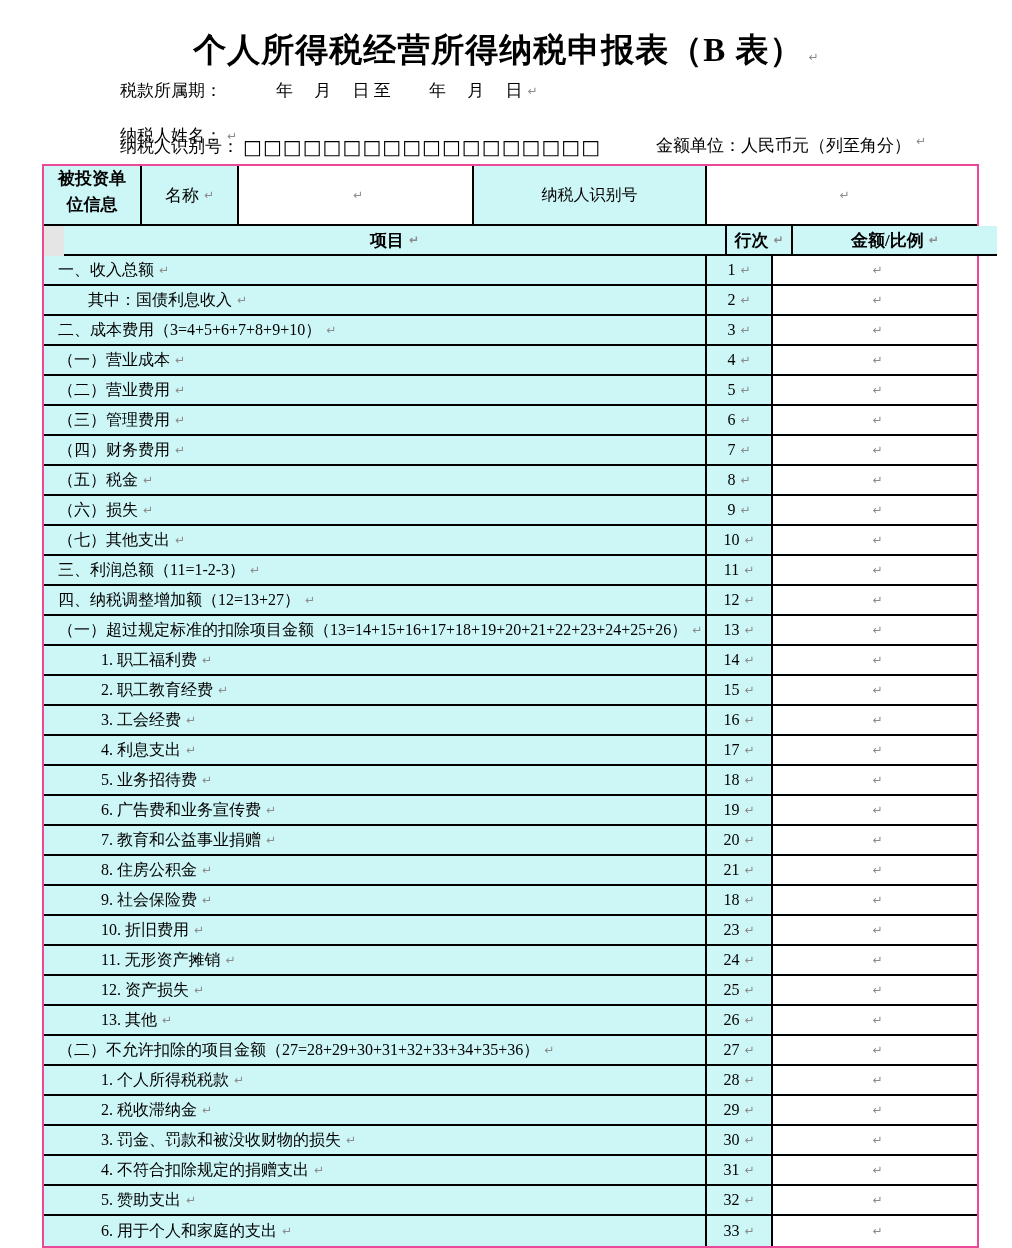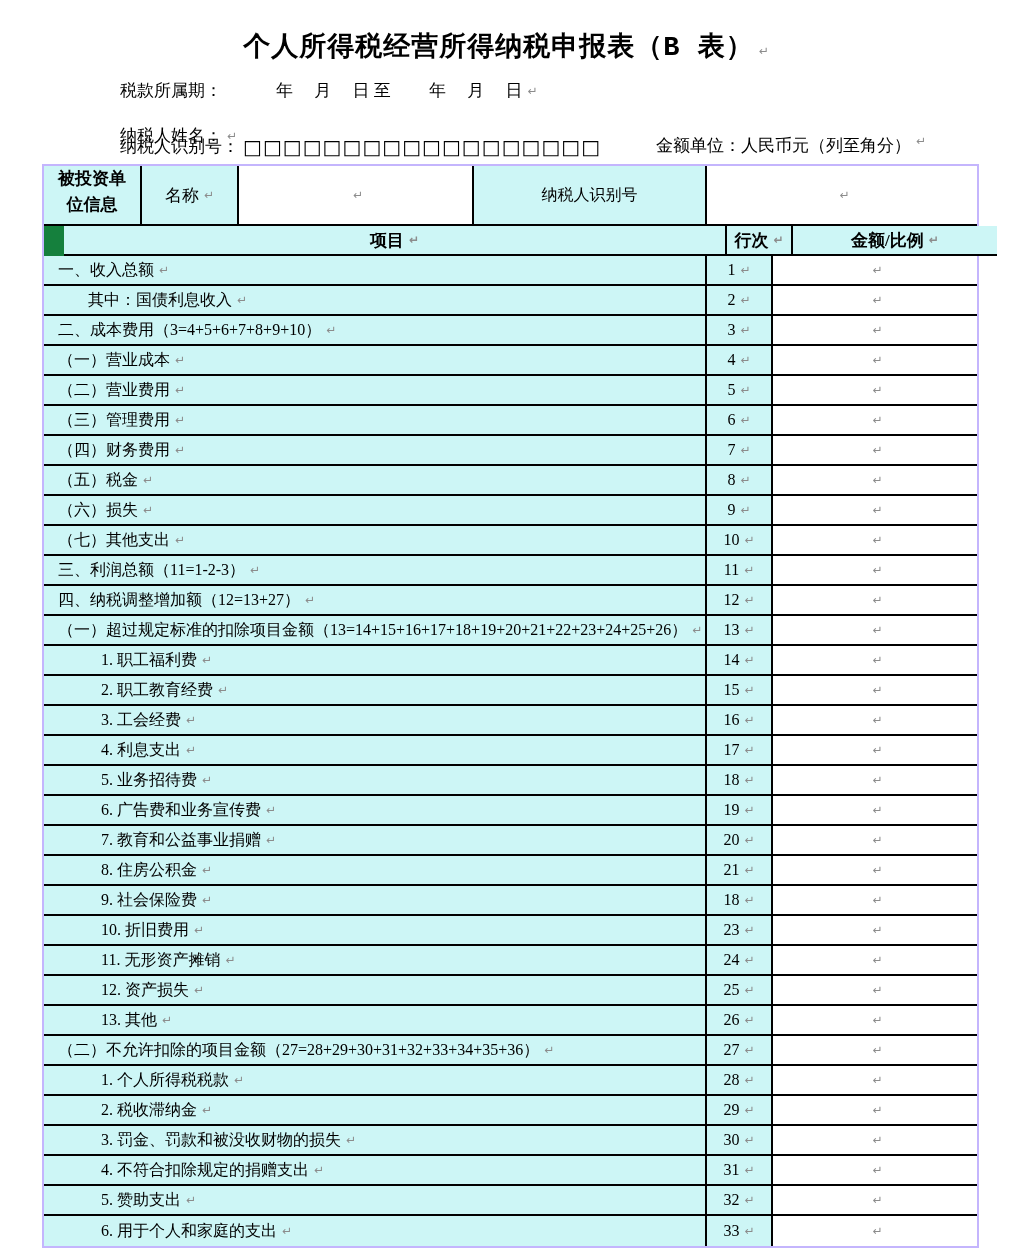--- a/index.html
+++ b/index.html
@@ -10,35 +10,35 @@
     font-family:"Liberation Serif","DejaVu Serif",serif;
     color:#000;
   }
   .mark {
     color:#8c8c8c; font-size:12px; margin-left:5px;
     font-family:"DejaVu Sans",sans-serif; flex:0 0 auto;
   }
   
   .title-wrap { position:absolute; top:28px; left:0; width:100%; text-align:center; white-space:nowrap; }
   .title {
-    font-family:Liberation Mono, monospace;
-    font-weight:bold; font-size:27px; letter-spacing:1px;
+    font-family:Liberation Serif, serif;
+    font-weight:bold; font-size:33px; letter-spacing:1px;
   }
   
   .meta-line { position:absolute; left:120px; font-size:17px; white-space:nowrap; display:flex; align-items:center; }
   .meta-line.l1 { top:79px; }
   .meta-line.l2 { top:116px;margin-top:8px; }
   .meta-line.l3 { top:134px; }
   .period-value { margin-left:54px; }
   .id-boxes { font-size:20px; letter-spacing:1px; margin-left:4px; position:relative; top:1px; font-family:"DejaVu Sans",sans-serif; }
   .unit-note { position:absolute; left:656px; top:134px; font-size:17px; white-space:nowrap; display:flex; align-items:flex-start; }
   
   .tax-table {
     position:absolute; left:42px; top:164px; width:937px;
-    border:2px solid #c4b5fd; background:#15803d;
+    border:2px solid #ec4899; background:#e5e5e5;
   }
   .t-row { display:grid; }
   .t-row > div {
     border-right:2px solid #000; border-bottom:2px solid #000;
     display:flex; align-items:center; overflow:hidden;
   }
   .t-row > div:last-child { border-right:none; }
   .t-row:last-child > div { border-bottom:none; }
   .info-row { grid-template-columns:98px 97px 235px 233px 270px; height:60px; }
   .head-row { grid-template-columns:663px 66px 204px; height:30px;margin-left:20px; }

